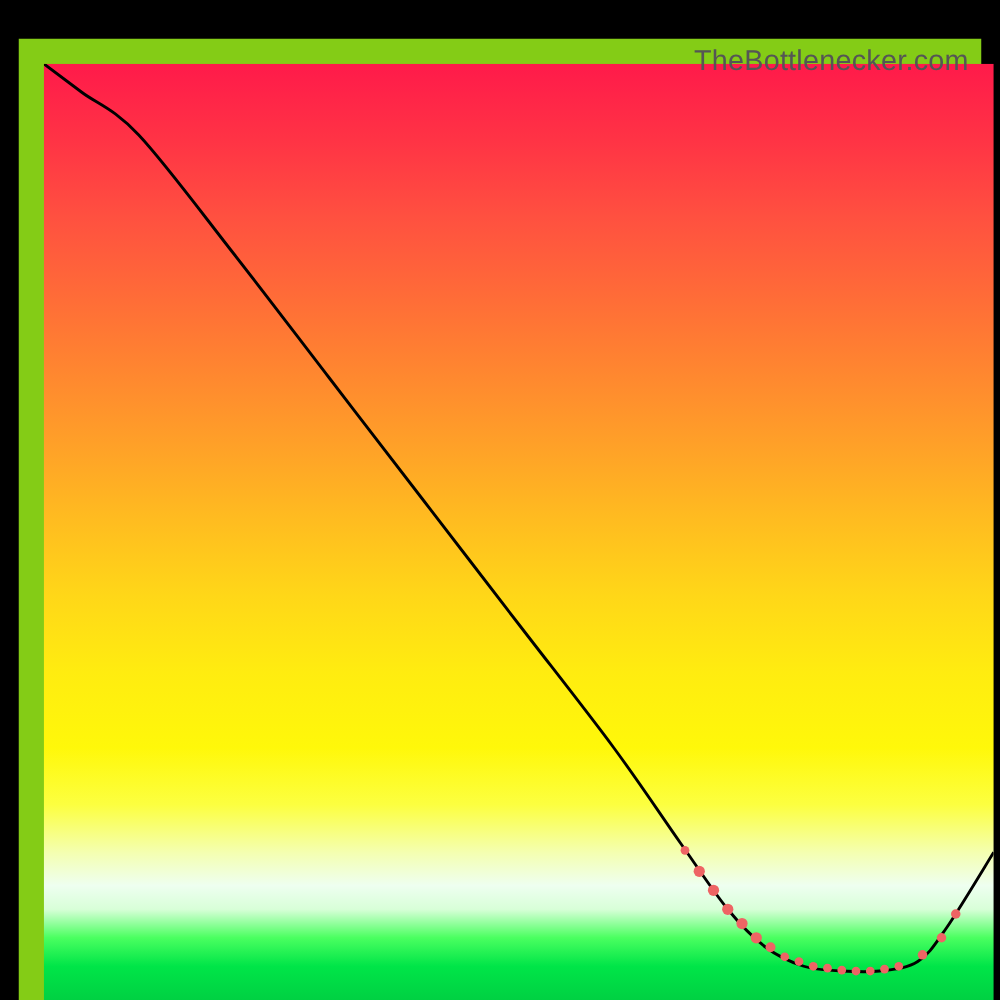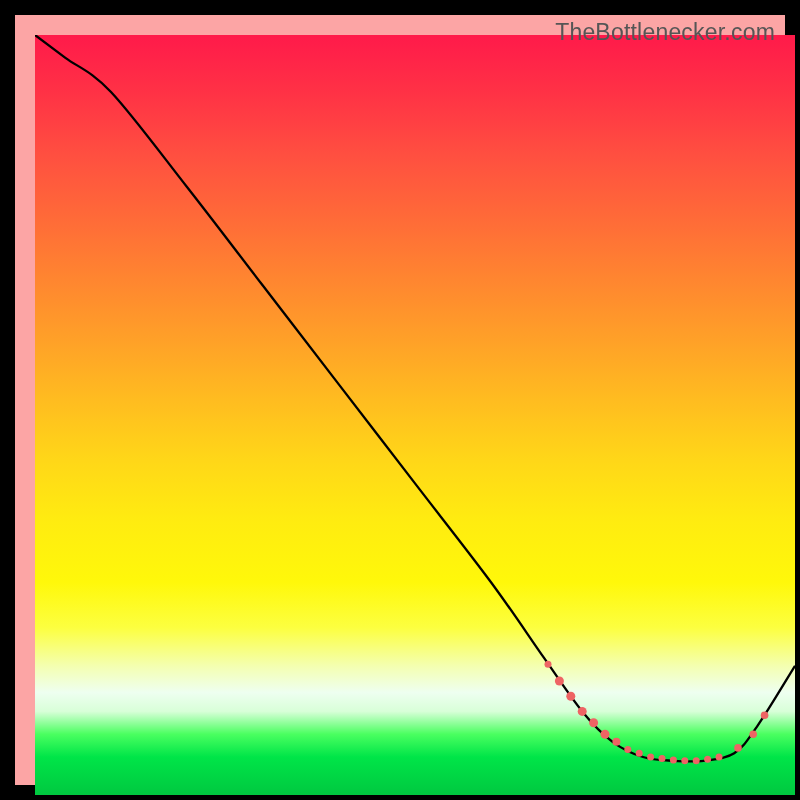--- a/index.html
+++ b/index.html
@@ -1,17 +1,17 @@
 <!DOCTYPE html>
 <html><head>
 <meta charset="utf-8">
 <style>
   * { margin: 0; padding: 0; box-sizing: border-box; }
   body { width: 800px; height: 800px; background: #000; position: relative; font-family: Arial, sans-serif; }
-  .frame { position: absolute; left: 15px; top: 15px; width: 770px; height: 770px; background: #fca5a5; }
+  .frame { position: absolute; left: 15px; top: 31px; width: 770px; height: 770px; background: #84cc16; }
   .plot-area { position: absolute; left: 20px; top: 20px; width: 760px; height: 760px; overflow: hidden; }
   .gradient { position: absolute; left: 0; top: 0; width: 100%; height: 100%;
     background: linear-gradient(to bottom,
       #ff1a4a 0%,
       #ff3345 8%,
       #ff5040 16%,
       #ff6a38 24%,
       #ff8530 32%,
       #ffa028 40%,
       #ffbc20 48%,

